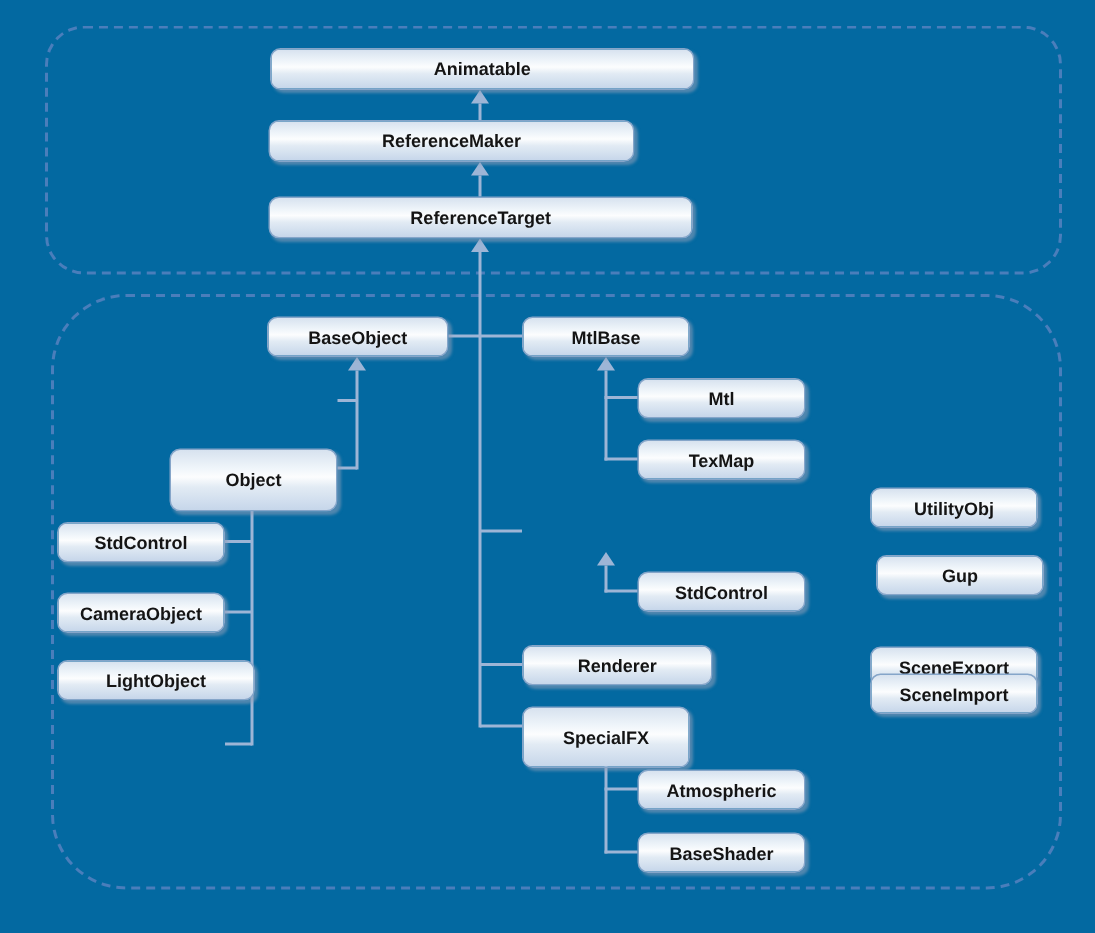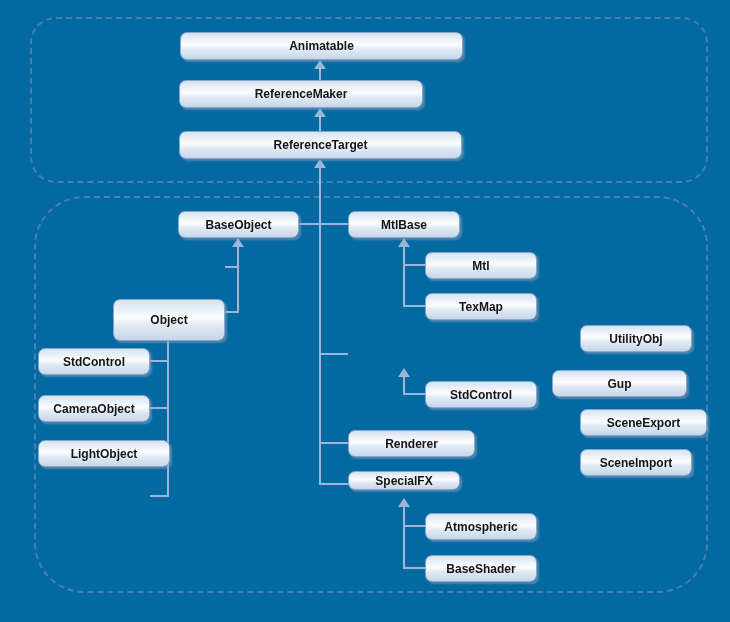--- a/index.html
+++ b/index.html
@@ -83,21 +83,21 @@
   <div class="node" style="left:178px;top:211px;width:121px;height:27px">BaseObject</div>
   <div class="node" style="left:348px;top:211px;width:112px;height:27px">MtlBase</div>
   <div class="node" style="left:425px;top:252px;width:112px;height:27px">Mtl</div>
   <div class="node" style="left:425px;top:293px;width:112px;height:27px">TexMap</div>
   <div class="node" style="left:113px;top:299px;width:112px;height:42px">Object</div>
   <div class="node" style="left:38px;top:348px;width:112px;height:27px">StdControl</div>
   <div class="node" style="left:38px;top:395px;width:112px;height:27px">CameraObject</div>
   <div class="node" style="left:38px;top:440px;width:132px;height:27px">LightObject</div>
   <div class="node" style="left:425px;top:381px;width:112px;height:27px">StdControl</div>
   <div class="node" style="left:348px;top:430px;width:127px;height:27px">Renderer</div>
-  <div class="node" style="left:348px;top:471px;width:112px;height:19px">SpecialFX</div>
+  <div class="node" style="left:348px;top:471px;width:112px;height:41px">SpecialFX</div>
   <div class="node" style="left:425px;top:513px;width:112px;height:27px">Atmospheric</div>
   <div class="node" style="left:425px;top:555px;width:112px;height:27px">BaseShader</div>
   <div class="node" style="left:580px;top:325px;width:112px;height:27px">UtilityObj</div>
-  <div class="node" style="left:552px;top:370px;width:135px;height:27px">Gup</div>
-  <div class="node" style="left:580px;top:409px;width:127px;height:27px">SceneExport</div>
+  <div class="node" style="left:584px;top:370px;width:112px;height:27px">Gup</div>
+  <div class="node" style="left:580px;top:431px;width:112px;height:27px">SceneExport</div>
   <div class="node" style="left:580px;top:449px;width:112px;height:27px">SceneImport</div>
 
 </div>
 
 </body></html>

